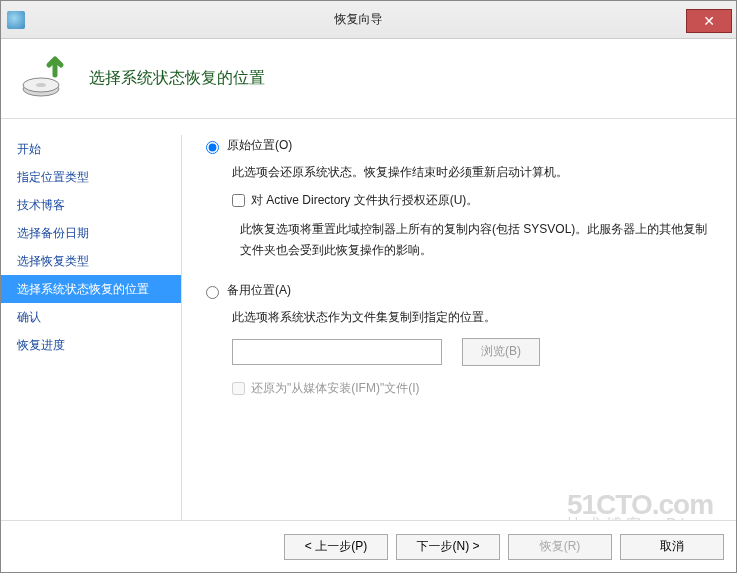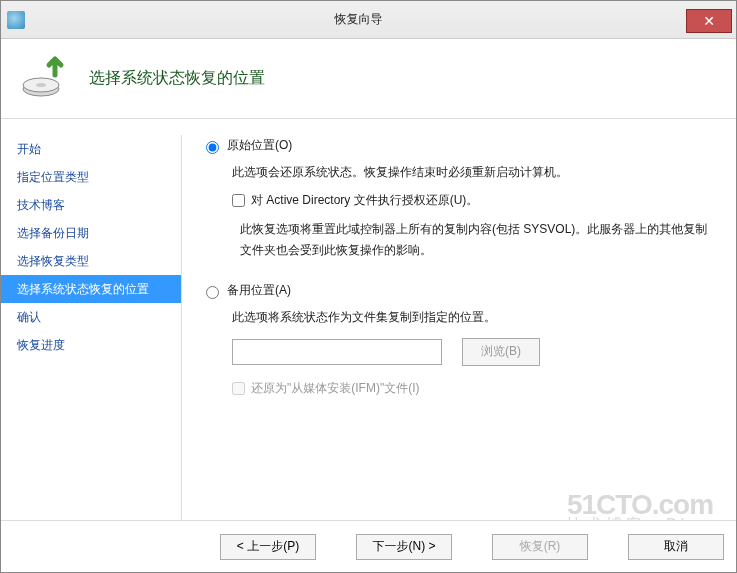--- a/index.html
+++ b/index.html
@@ -26,21 +26,21 @@
 .checkbox-row input { margin-right: 6px; margin-top: 2px; }
 .warn { margin-left: 34px; margin-bottom: 22px; line-height: 1.7; }
 .path-row { margin-left: 26px; display: flex; align-items: center; gap: 20px; margin-bottom: 14px; }
 .path-input { width: 210px; height: 26px; border: 1px solid #aaa; padding: 2px 4px; font-size: 12px; }
 .browse-btn { height: 28px; width: 78px; border: 1px solid #aaa; background: #f5f5f5; font-size: 12px; color: #666; }
 .browse-btn[disabled] { color: #999; }
 .ifm-row { margin-left: 26px; display: flex; align-items: center; color: #999; margin-bottom: 8px; }
 .ifm-row input { margin-right: 6px; }
 .ifm-desc { margin-left: 26px; color: #999; line-height: 1.7; }
 .footer { position: absolute; bottom: 0; left: 0; right: 0; height: 52px; border-top: 1px solid #ddd; display: flex; justify-content: flex-end; align-items: center; padding-right: 12px; gap: 8px; background: #fff; }
-.footer button { width: 96px; height: 26px; font-size: 12px; border: 1px solid #aaa; background: #f5f5f5; margin-left: 32px; }
+.footer button { width: 104px; height: 26px; font-size: 12px; border: 1px solid #aaa; background: #f5f5f5; }
 .footer button[disabled] { color: #aaa; }
 .watermark { position: absolute; right: 22px; bottom: 40px; color: #d9d9d9; font-family: Arial, sans-serif; font-weight: bold; font-size: 28px; pointer-events: none; letter-spacing: -1px; text-align: center; line-height: 0.9; }
 .watermark .sub { font-size: 16px; font-weight: normal; letter-spacing: 4px; display:block;}
 </style>
 </head>
 <body>
 
 <div class="titlebar">
   <span class="sys-icon"></span>
   <span class="title">恢复向导</span>

